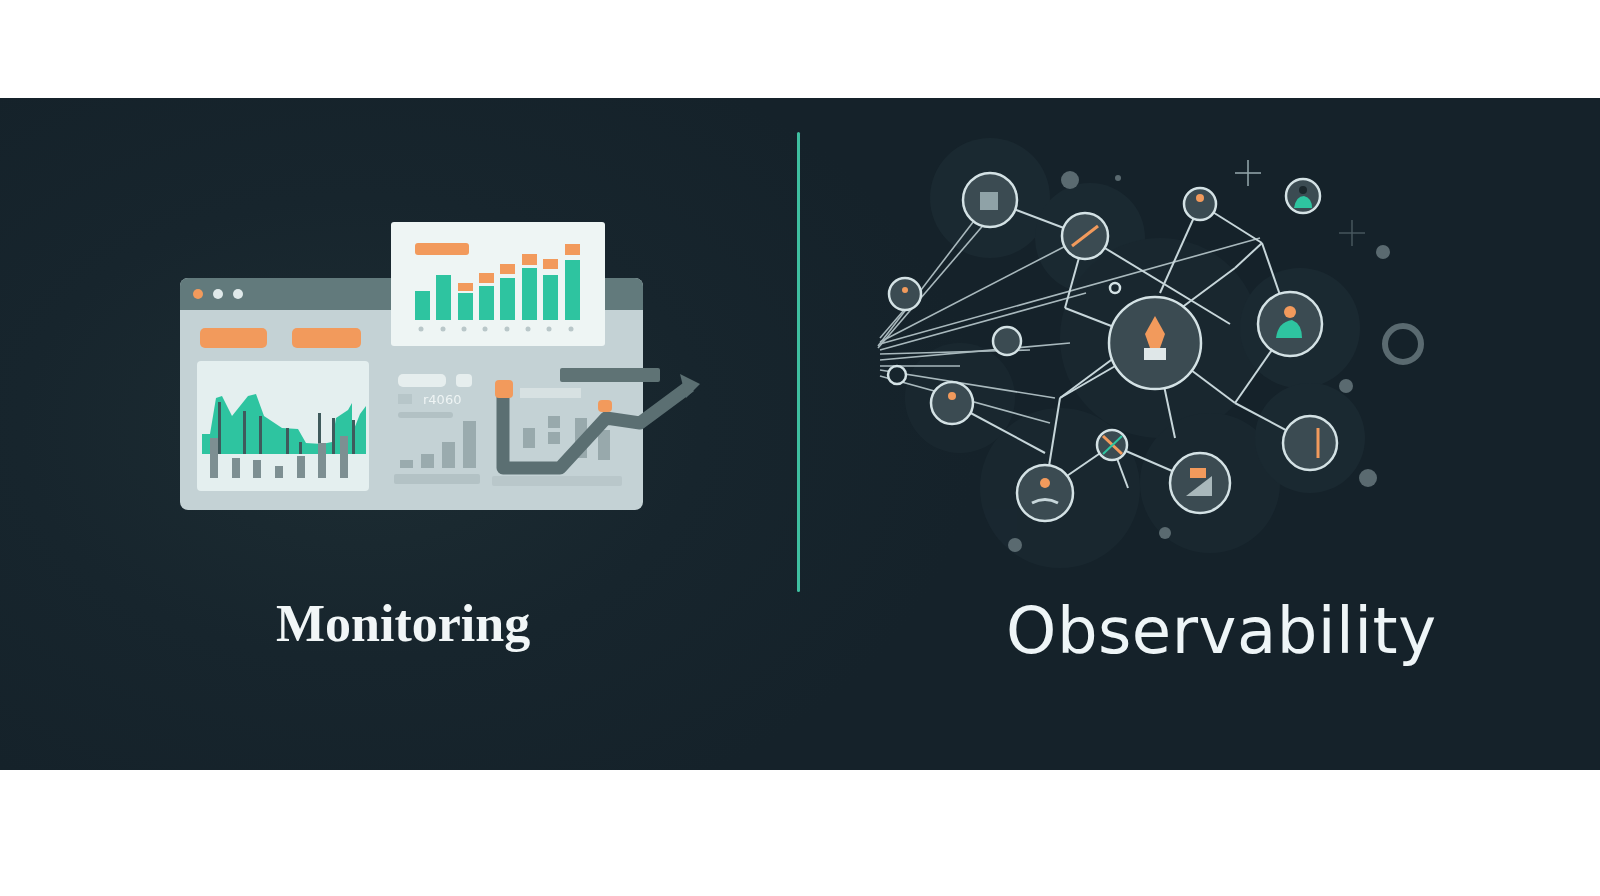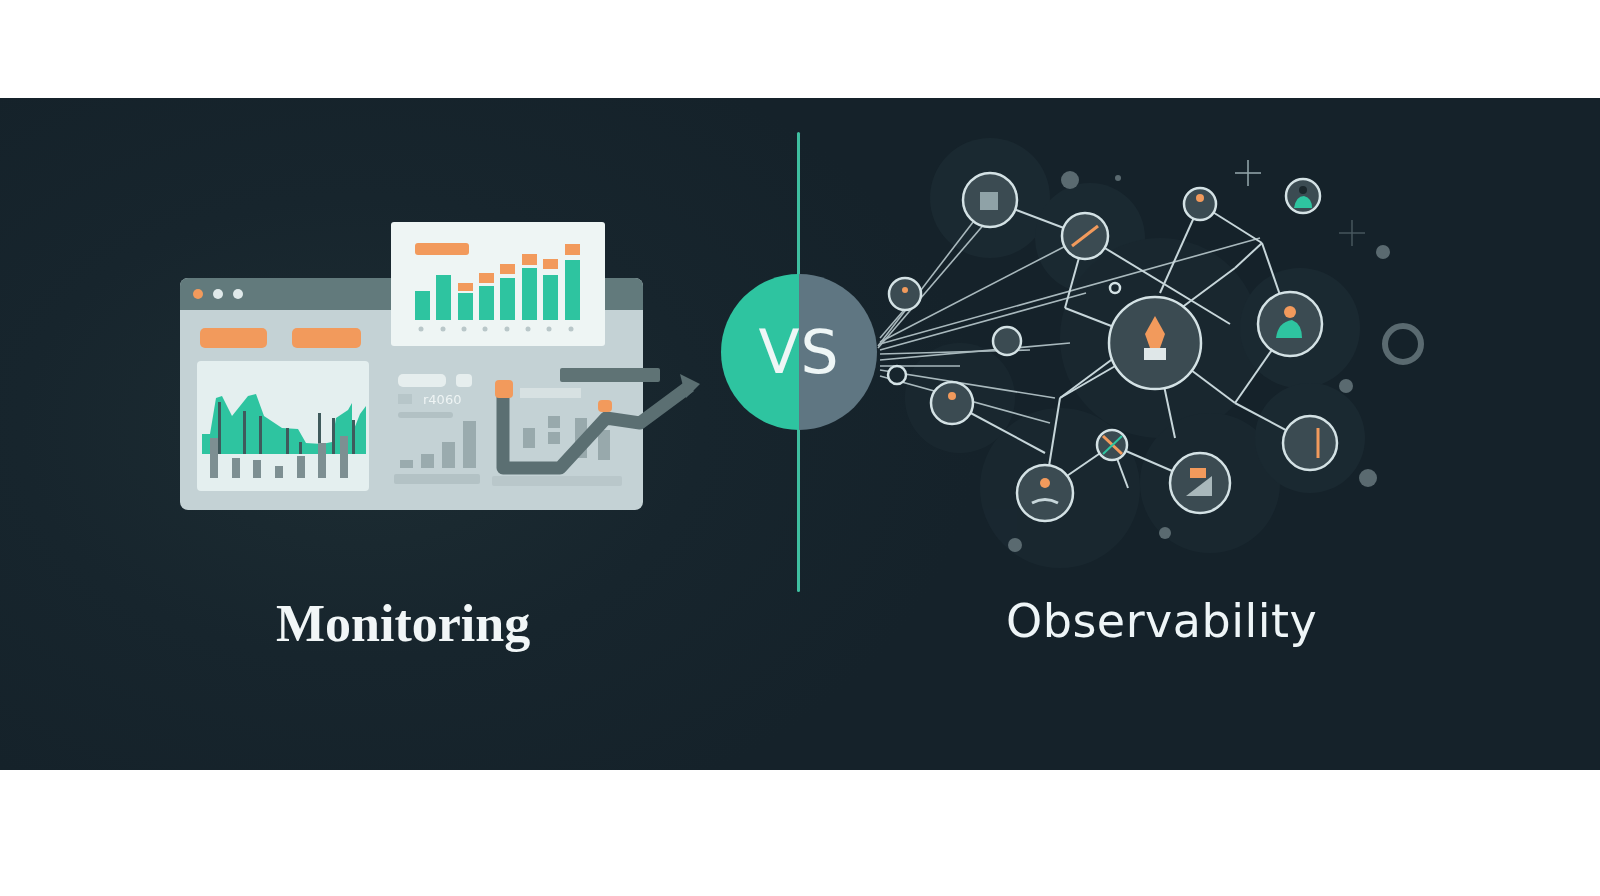--- a/index.html
+++ b/index.html
@@ -16,21 +16,21 @@
     background: linear-gradient(90deg, #2ec4a0 0%, #2ec4a0 50%, #5f7682 50%, #5f7682 100%);
     display: flex; align-items: center; justify-content: center;
   }
   .vs-text { color: #eef6f6; font-size: 60px; font-family: "DejaVu Sans", sans-serif; letter-spacing: 1px; }
   .label-left {
     position: absolute; left: 276px; top: 496px; width: 290px; text-align: left;
     color: #f1f6f7; font-size: 52px; font-weight: bold; font-family: Liberation Serif, serif;
   }
   .label-right {
     position: absolute; left: 1006px; top: 496px; width: 330px; text-align: left;
-    color: #eef5f7; font-size: 46px; font-weight: normal; font-family: "DejaVu Sans", sans-serif; letter-spacing: 0.5px;
+    color: #eef5f7; font-size: 64px; font-weight: normal; font-family: "DejaVu Sans", sans-serif; letter-spacing: 0.5px;
   }
 </style>
 </head>
 <body>
 
 <div class="banner">
   <svg class="art" width="1600" height="672" viewBox="0 0 1600 672" xmlns="http://www.w3.org/2000/svg">
 
     <g opacity="0.55">
       <circle cx="990" cy="100" r="60" fill="#1f2f37"></circle>
@@ -227,19 +227,16 @@
       <circle cx="1403" cy="246" r="18" stroke="#5a6a70" stroke-width="6"></circle>
       <line x1="1248" y1="62" x2="1248" y2="88" stroke="#8fa2a7" stroke-width="1.6"></line>
       <line x1="1235" y1="75" x2="1261" y2="75" stroke="#8fa2a7" stroke-width="1.6"></line>
       <line x1="1352" y1="122" x2="1352" y2="148" stroke="#4a5a60" stroke-width="1.4"></line>
       <line x1="1339" y1="135" x2="1365" y2="135" stroke="#4a5a60" stroke-width="1.4"></line>
     </g>
   </svg>
 
   <div class="divider"></div>
 
-  <div class="vs-badge">
-    <span class="vs-text">VS</span>
-  </div>
 
   <div class="label-left">Monitoring</div>
   <div class="label-right">Observability</div>
 </div>
 
 </body></html>

